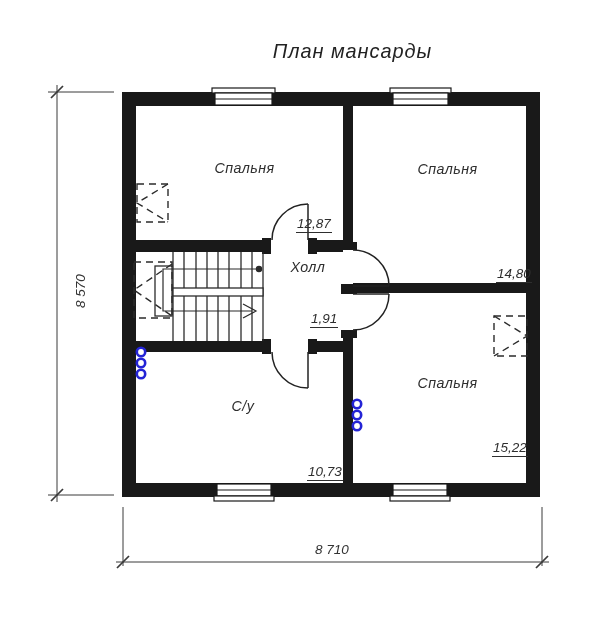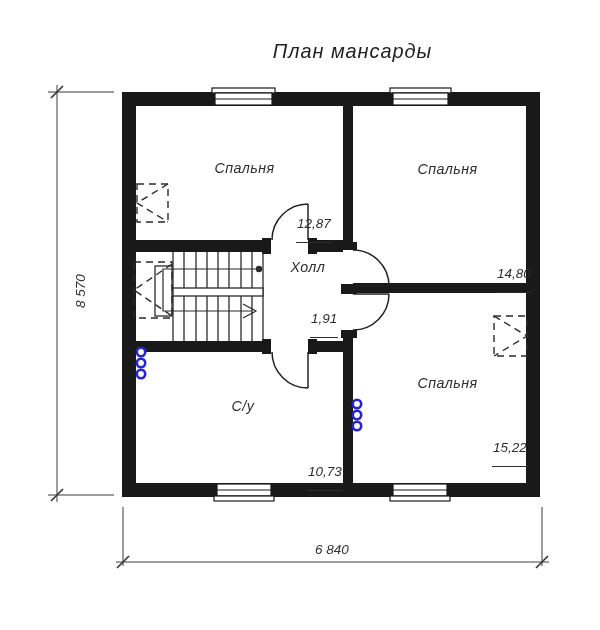--- a/index.html
+++ b/index.html
@@ -1,21 +1,21 @@
 <!DOCTYPE html>
 <html><head>
 <meta charset="utf-8">
 <style>
   html,body{margin:0;padding:0;background:#fff;}
   #canvas{position:relative;width:600px;height:630px;background:#ffffff;overflow:hidden;
           font-family:"Liberation Sans",sans-serif;}
   #plan-svg{position:absolute;left:0;top:0;z-index:2;}
   .label{position:absolute;z-index:4;font-style:italic;color:#2e2e2e;white-space:nowrap;}
   .room-name{font-size:15px;letter-spacing:.5px;transform:scaleX(.95);}
-  .room-area{font-size:13.5px;border-bottom:1.2px solid #2e2e2e;padding:0 1px 11px 1px;}
+  .room-area{font-size:13.5px;border-bottom:1.2px solid #2e2e2e;padding:0 1px 1px 1px;}
   .title{font-size:21px;letter-spacing:1px;color:#222;transform:scaleX(.95);}
   .dim-text{font-size:13.5px;color:#333;}
   .center{display:flex;align-items:center;justify-content:center;}
   #watermark{position:absolute;z-index:5;left:92px;top:246px;width:380px;height:64px;
              font-family:"Liberation Serif",serif;font-weight:bold;font-size:54px;
              letter-spacing:1px;line-height:60px;text-align:center;
              color:rgba(175,175,175,0.22);
              -webkit-text-stroke:1.8px rgba(150,150,150,0.5);}
 </style>
 </head>
@@ -173,15 +173,15 @@
   <div class="label room-name center" style="left:272px;top:257px;width:72px;height:18px;">Холл</div>
   <div class="label room-area" style="left:310px;top:311px;">1,91</div>
 
   <div class="label room-name center" style="left:207px;top:396px;width:72px;height:18px;">С/у</div>
   <div class="label room-area" style="left:307px;top:464px;">10,73</div>
 
   <div class="label room-name center" style="left:390px;top:373px;width:115px;height:18px;">Спальня</div>
   <div class="label room-area" style="left:492px;top:440px;font-style:italic;">15,22</div>
 
   <div class="label dim-text center" style="left:50px;top:263px;width:60px;height:56px;transform:rotate(-90deg);">8 570</div>
-  <div class="label dim-text center" style="left:282px;top:541px;width:100px;height:16px;">6 840</div>
+  <div class="label dim-text center" style="left:282px;top:541px;width:100px;height:16px;">8 710</div>
 
 </div>
 
 </body></html>

